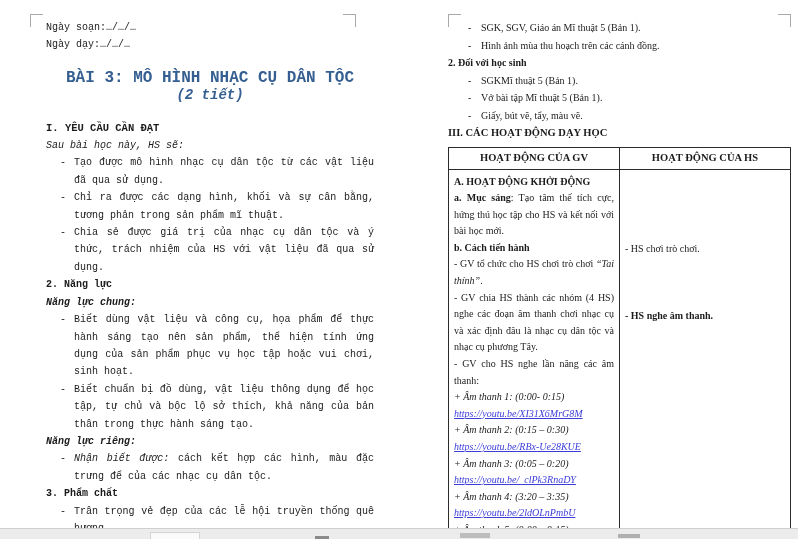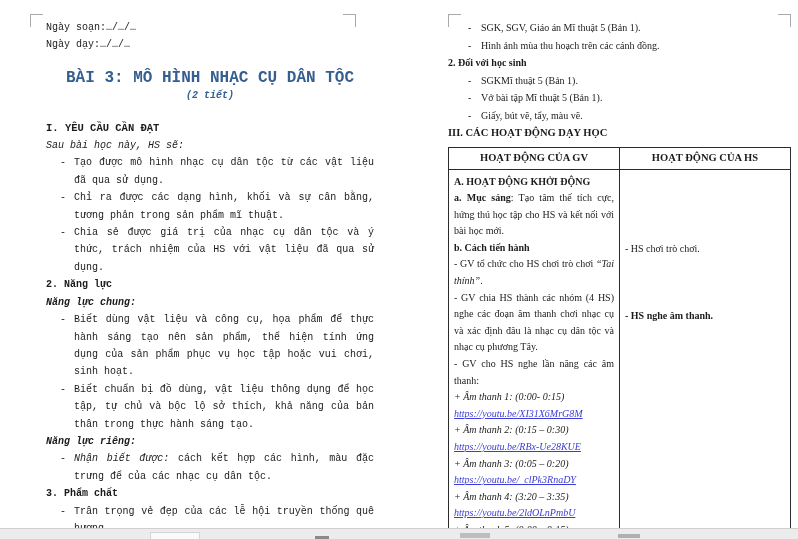--- a/index.html
+++ b/index.html
@@ -24,21 +24,21 @@
     position:absolute; left:448px; top:19px; width:343px;
     font-size:10px; line-height:17.5px;
   }
   .meta { margin:0; }
   .doc-title {
     margin:16px 0 0 0; text-align:center; font-weight:bold;
     color:#365f91; font-size:16px; line-height:17.4px;
   }
   .doc-sub {
     margin:0 0 15px 0; text-align:center; font-weight:bold; font-style:italic;
-    color:#365f91; font-size:10px; line-height:17.4px;
+    color:#365f91; font-size:14px; line-height:17.4px;
   }
   .h-roman  { margin:0; font-weight:bold; font-size:10.5px; }
   .h-num    { margin:0; font-weight:bold; }
   .h-itbold { margin:0; font-weight:bold; font-style:italic; }
   .lead     { margin:0; font-style:italic; }
   .bullet {
     position:relative; padding-left:28px; text-align:justify; margin:0;
   }
   .bullet::before { content:"-"; position:absolute; left:14px; top:0; }
   .col-right .bullet { padding-left:33px; }

